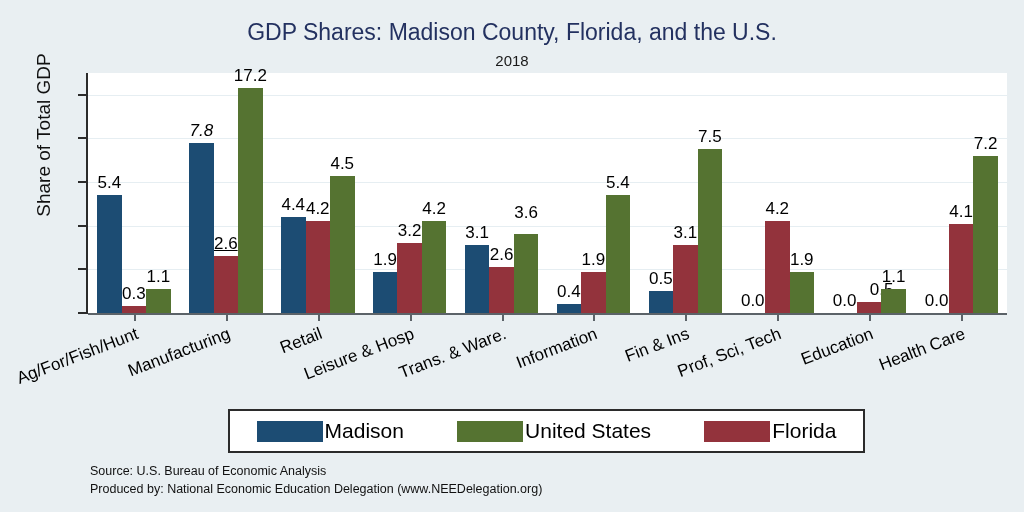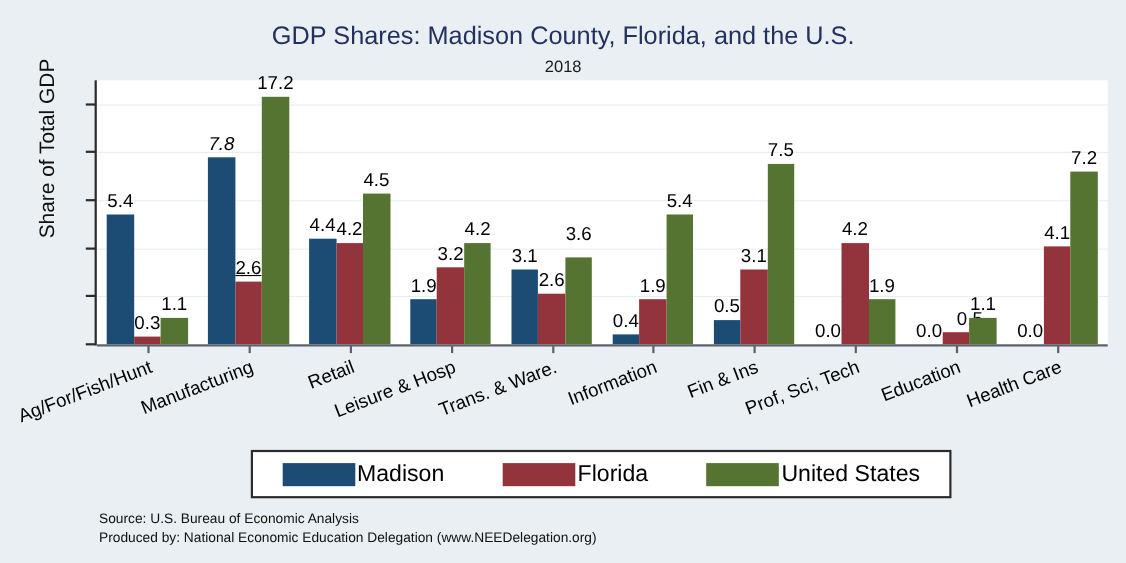--- a/index.html
+++ b/index.html
@@ -301,26 +301,26 @@
       <div class="xlabel" style="left: 709.15px; top: 324px; width: 160px;">Education</div>
       <div class="xlabel" style="left: 801.05px; top: 324px; width: 160px;">Health Care</div>
     </div>
 
   <div class="legend" id="legend">
       <div class="legend-item">
         <div class="legend-swatch" style="background: rgb(28, 76, 115);"></div>
         <div class="legend-text">Madison</div>
       </div>
       <div class="legend-item">
+        <div class="legend-swatch" style="background: rgb(85, 115, 49);"></div>
+        <div class="legend-text">United States</div>
+      </div>
+      <div class="legend-item">
         <div class="legend-swatch" style="background: rgb(147, 51, 60);"></div>
         <div class="legend-text">Florida</div>
-      </div>
-      <div class="legend-item">
-        <div class="legend-swatch" style="background: rgb(85, 115, 49);"></div>
-        <div class="legend-text">United States</div>
       </div>
     </div>
 
   <div class="footer">
     <div>Source: U.S. Bureau of Economic Analysis</div>
     <div>Produced by: National Economic Education Delegation (www.NEEDelegation.org)</div>
   </div>
 
 </div>
 

